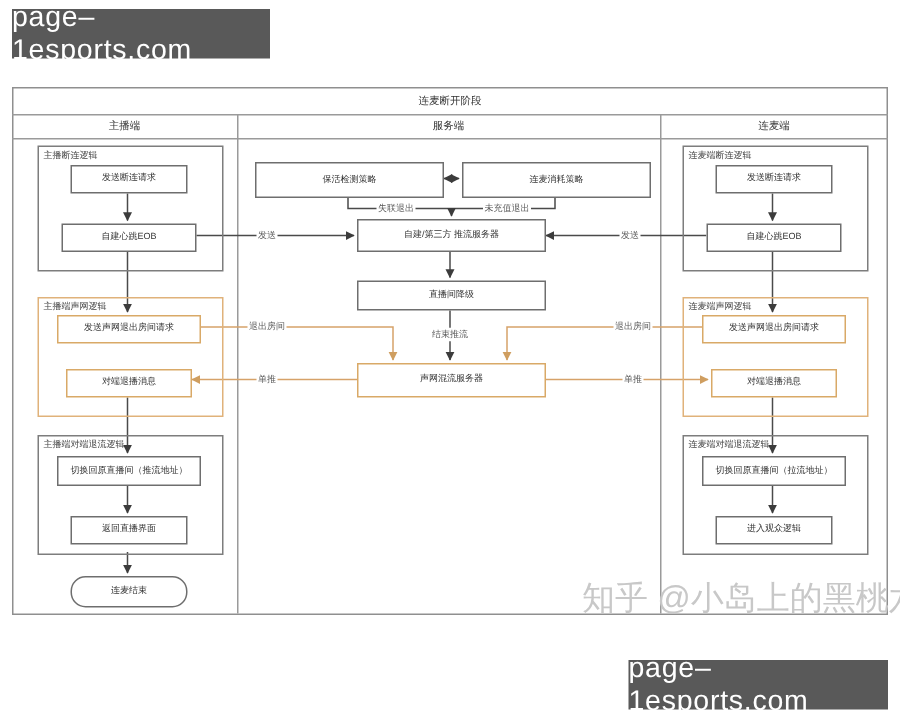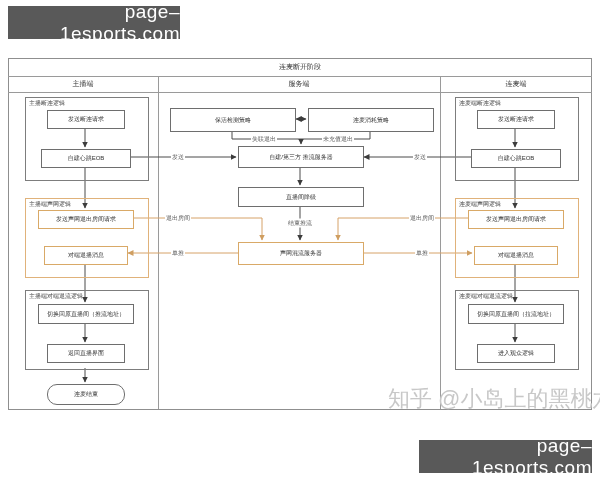--- a/index.html
+++ b/index.html
@@ -1,19 +1,19 @@
 <!DOCTYPE html>
 <html><head>
 <meta charset="utf-8">
 <style>
   html,body{margin:0;padding:0;}
   #page{position:relative;width:600px;height:480px;background:#ffffff;overflow:hidden;
         font-family:"Liberation Sans", sans-serif;}
   .wm{position:absolute;background:#595959;color:#fff;font-size:19px;
-      display:flex;align-items:center;justify-content:center;letter-spacing:.5px;text-align:right;}
+      display:flex;align-items:center;justify-content:center;letter-spacing:.5px;}
   .frame{position:absolute;border:1px solid #8f8f8f;}
   .hline{position:absolute;height:1px;background:#9a9a9a;}
   .vline{position:absolute;width:1px;background:#9a9a9a;}
   .celltxt{position:absolute;display:flex;align-items:center;justify-content:center;
            color:#333;font-size:7px;}
   .gbox{position:absolute;border:1px solid #7d7d7d;background:transparent;}
   .gbox.orange{border-color:#e0b27a;}
   .glabel{position:absolute;font-size:6px;color:#444;white-space:nowrap;}
   .box{position:absolute;border:1px solid #6e6e6e;background:#fff;color:#333;
        font-size:6px;display:flex;align-items:center;justify-content:center;

